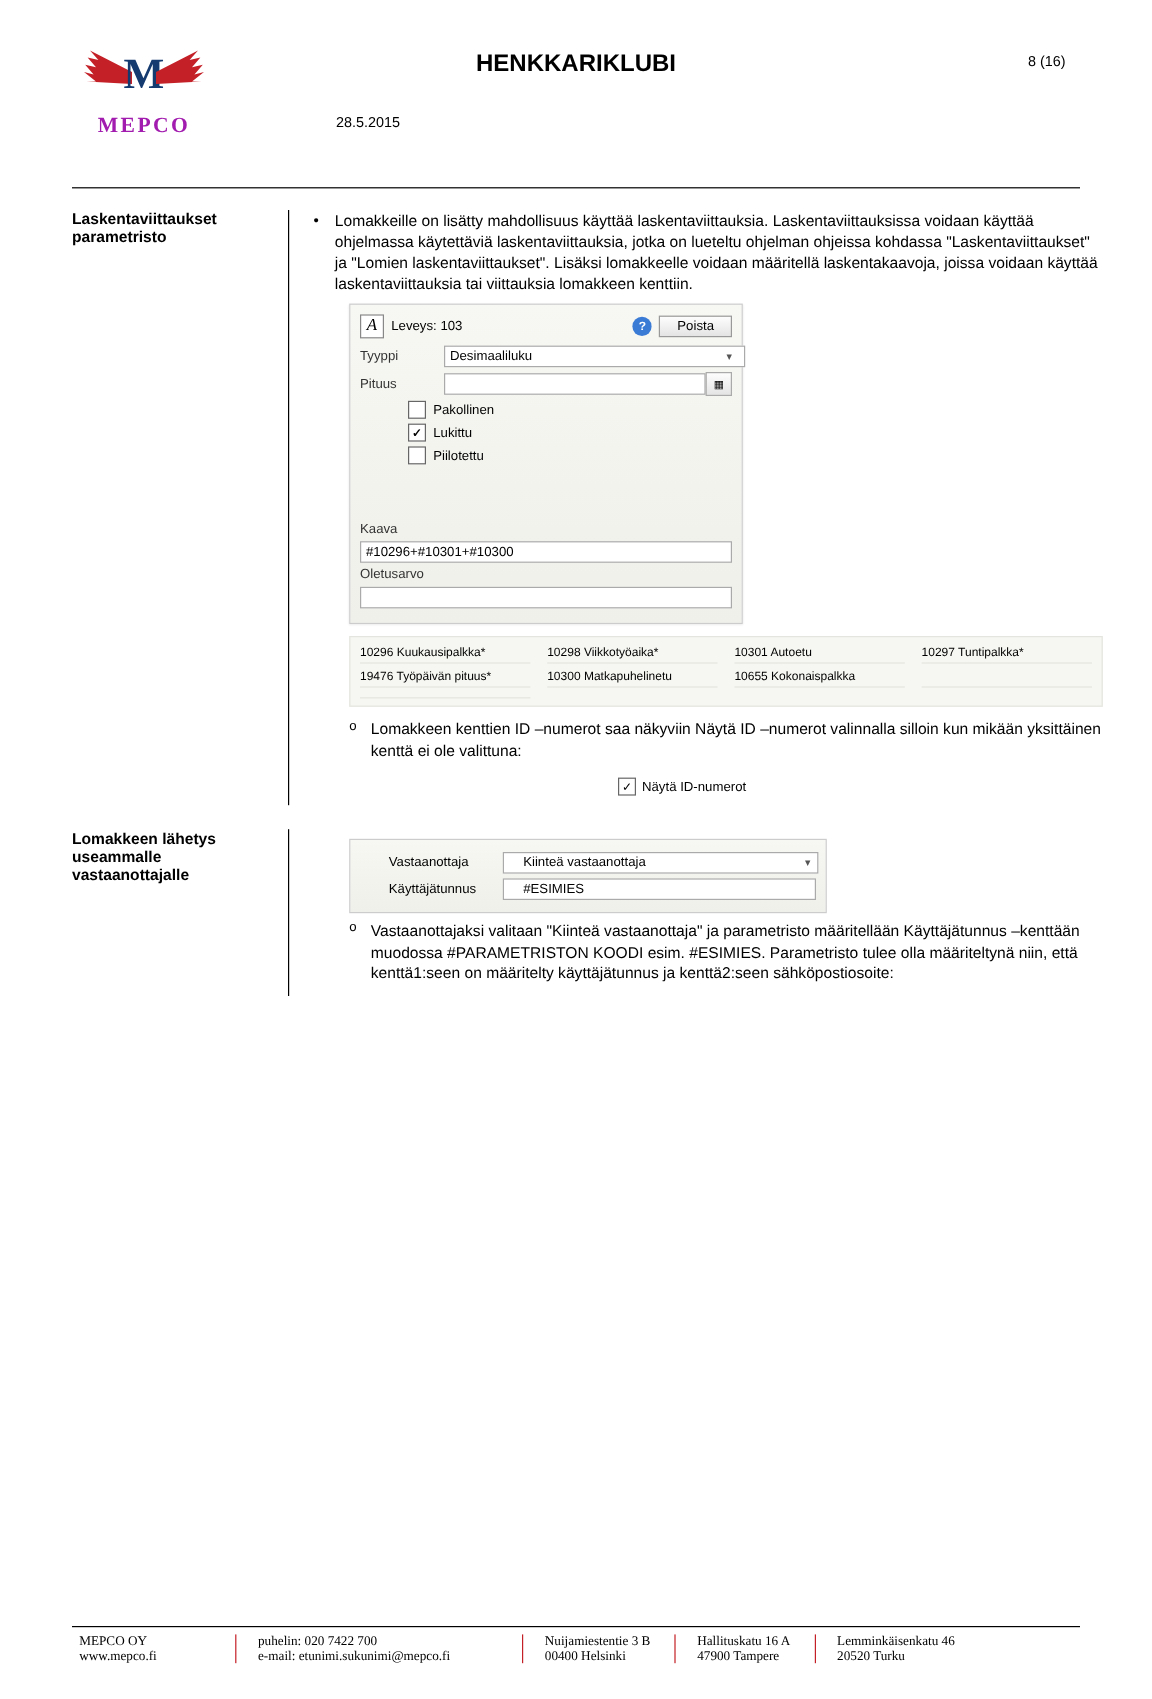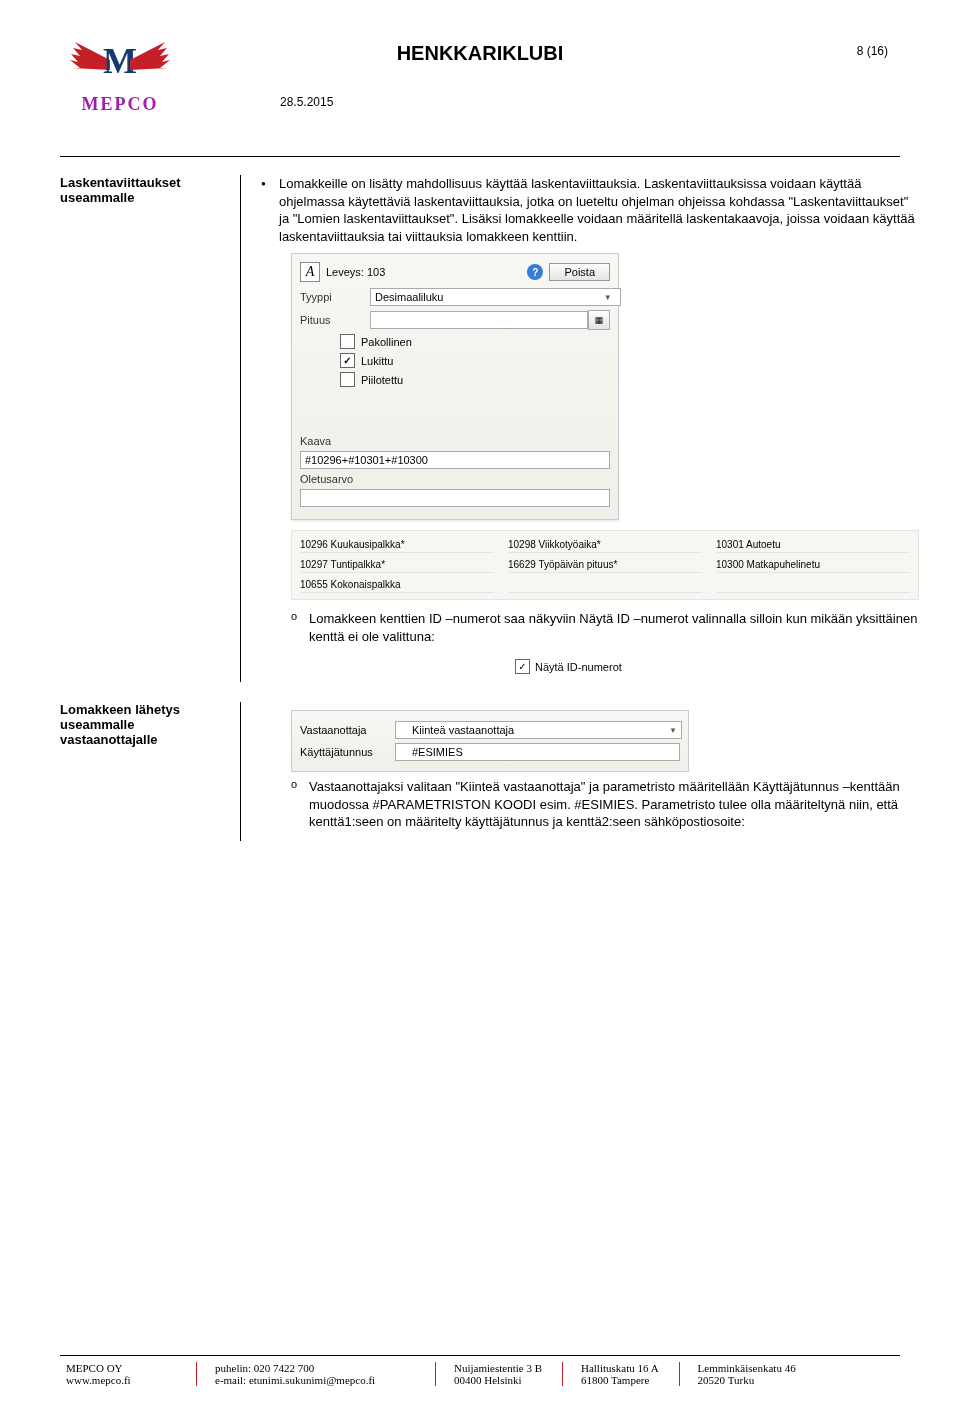--- a/index.html
+++ b/index.html
@@ -219,21 +219,21 @@
   .cb .box.checked::before { content: "✓"; font-weight: bold; }
   
   .field-strip {
     margin: 10px 0 4px 30px;
     width: 610px;
     background: #f6f6f2;
     border: 1px solid #e5e5df;
     padding: 6px 8px;
     font-size: 10px;
     display: grid;
-    grid-template-columns: 1fr 1fr 1fr;
+    grid-template-columns: 1fr 1fr 1fr 1fr;
     row-gap: 4px;
     column-gap: 14px;
   }
   .field-strip .cell {
     border-bottom: 1px solid #e5e5df;
     padding: 2px 0;
     white-space: nowrap;
   }
   
   .show-id {
@@ -252,21 +252,21 @@
     background: linear-gradient(#f7f7f3,#f0f0ea);
     border: 1px solid #ccc;
     padding: 6px 8px;
     font-size: 11px;
   }
   .recv-panel .row {
     display: flex;
     align-items: center;
     margin: 4px 0;
   }
-  .recv-panel .lbl { width: 95px; }
+  .recv-panel .lbl { width: 95px; margin-left: 24px; }
   .recv-panel input {
     flex: 1;
     height: 18px;
     border: 1px solid #aaa;
     background: #fff;
     padding: 0 16px;
     font-size: 11px;
     box-sizing: border-box;
   }
   .recv-panel .dd-arrow {
@@ -329,21 +329,21 @@
     <div class="header-center">
       <div class="title">HENKKARIKLUBI</div>
       <div class="date">28.5.2015</div>
     </div>
     <div class="pagenum">8 (16)</div>
   </div>
 
   <hr class="hr">
 
   <div class="section-row">
-    <div class="leftcol">Laskentaviittaukset useammalle</div>
+    <div class="leftcol">Laskentaviittaukset parametristo</div>
     <div class="rightcol">
       <div class="bullet-block">
         <div class="bullet"></div>
         <div class="btext">Lomakkeille on lisätty mahdollisuus käyttää laskentaviittauksia. Laskentaviittauksissa voidaan käyttää ohjelmassa käytettäviä laskentaviittauksia, jotka on lueteltu ohjelman ohjeissa kohdassa "Laskentaviittaukset" ja "Lomien laskentaviittaukset". Lisäksi lomakkeelle voidaan määritellä laskentakaavoja, joissa voidaan käyttää laskentaviittauksia tai viittauksia lomakkeen kenttiin.</div>
       </div>
 
 
       <div class="panel">
         <div class="toprow">
           <div class="icon-a">A</div>
@@ -389,21 +389,21 @@
         <div class="row">
           <input type="text" style="width: 100%;" value="">
         </div>
       </div>
 
       <div class="field-strip">
         <div class="cell">10296 Kuukausipalkka*</div>
         <div class="cell">10298 Viikkotyöaika*</div>
         <div class="cell">10301 Autoetu</div>
         <div class="cell">10297 Tuntipalkka*</div>
-        <div class="cell">16629 Työpäivän pituus*</div>
+        <div class="cell">19476 Työpäivän pituus*</div>
         <div class="cell">10300 Matkapuhelinetu</div>
         <div class="cell">10655 Kokonaispalkka</div>
         <div class="cell"></div>
         <div class="cell"></div>
       </div>
 
       <div class="sub-bullet">
         <div class="sub-mark"></div>
         <div class="btext">Lomakkeen kenttien ID –numerot saa näkyviin Näytä ID –numerot valinnalla silloin kun mikään yksittäinen kenttä ei ole valittuna:</div>
       </div>
@@ -451,21 +451,21 @@
         <div>e-mail: etunimi.sukunimi@mepco.fi</div>
       </div>
       <div class="footer-sep"></div>
       <div class="footer-col">
         <div>Nuijamiestentie 3 B</div>
         <div>00400 Helsinki</div>
       </div>
       <div class="footer-sep"></div>
       <div class="footer-col">
         <div>Hallituskatu 16 A</div>
-        <div>61800 Tampere</div>
+        <div>47900 Tampere</div>
       </div>
       <div class="footer-sep"></div>
       <div class="footer-col">
         <div>Lemminkäisenkatu 46</div>
         <div>20520 Turku</div>
       </div>
     </div>
   </div>
 
 </div>

